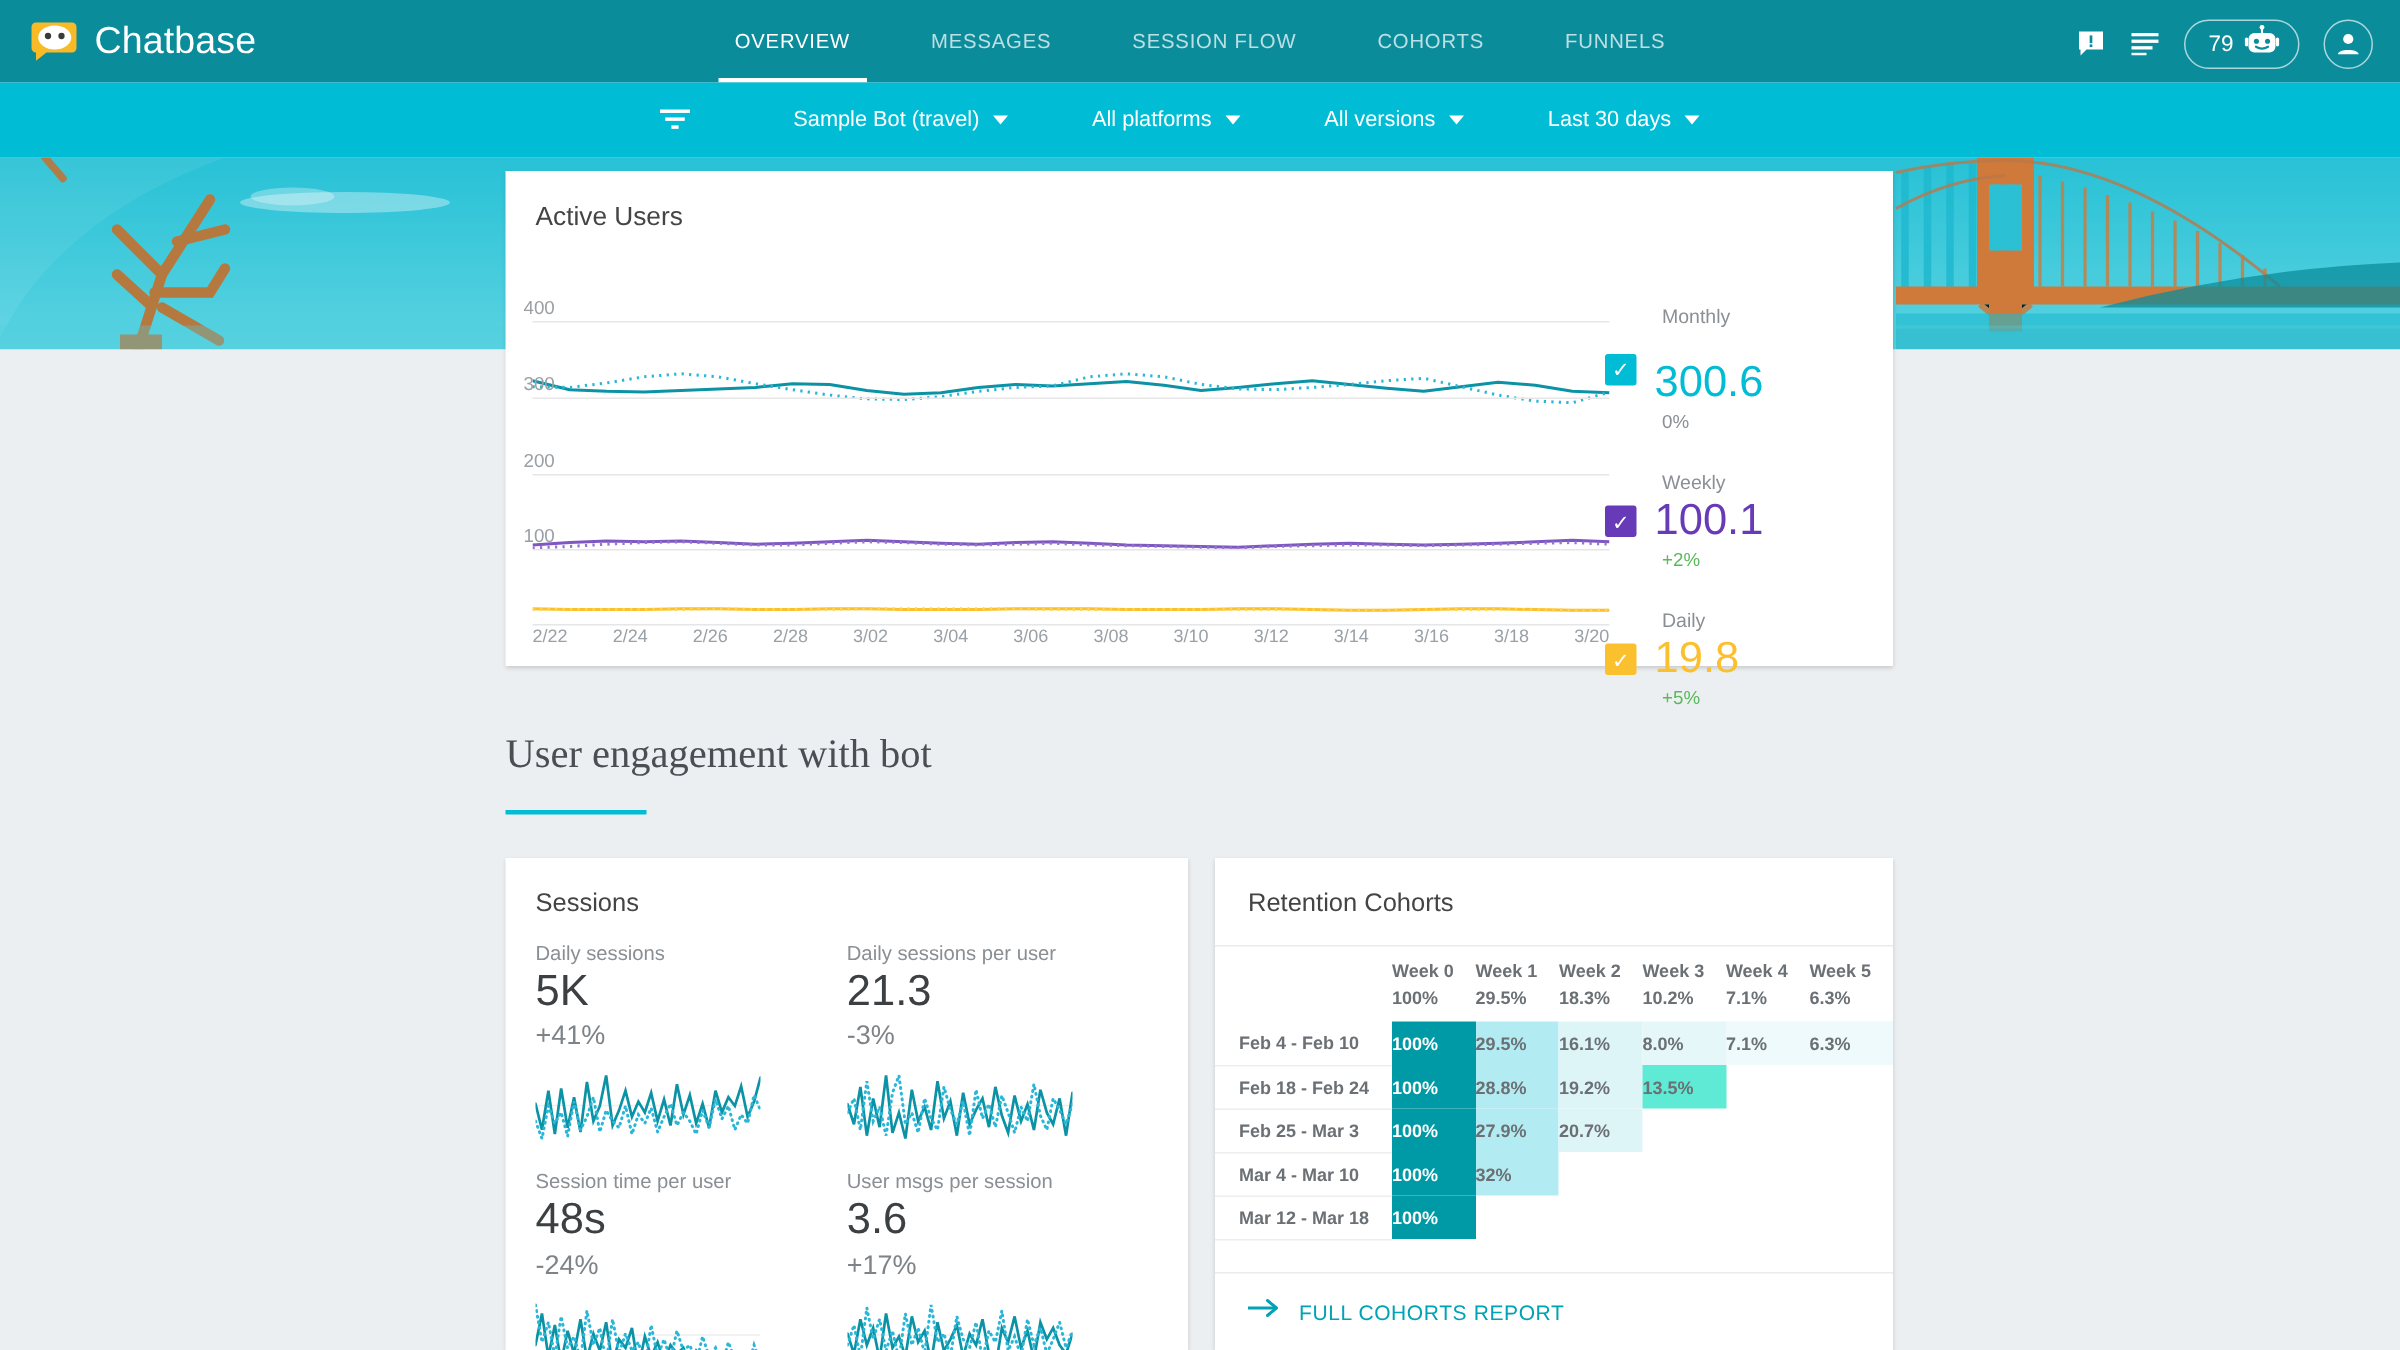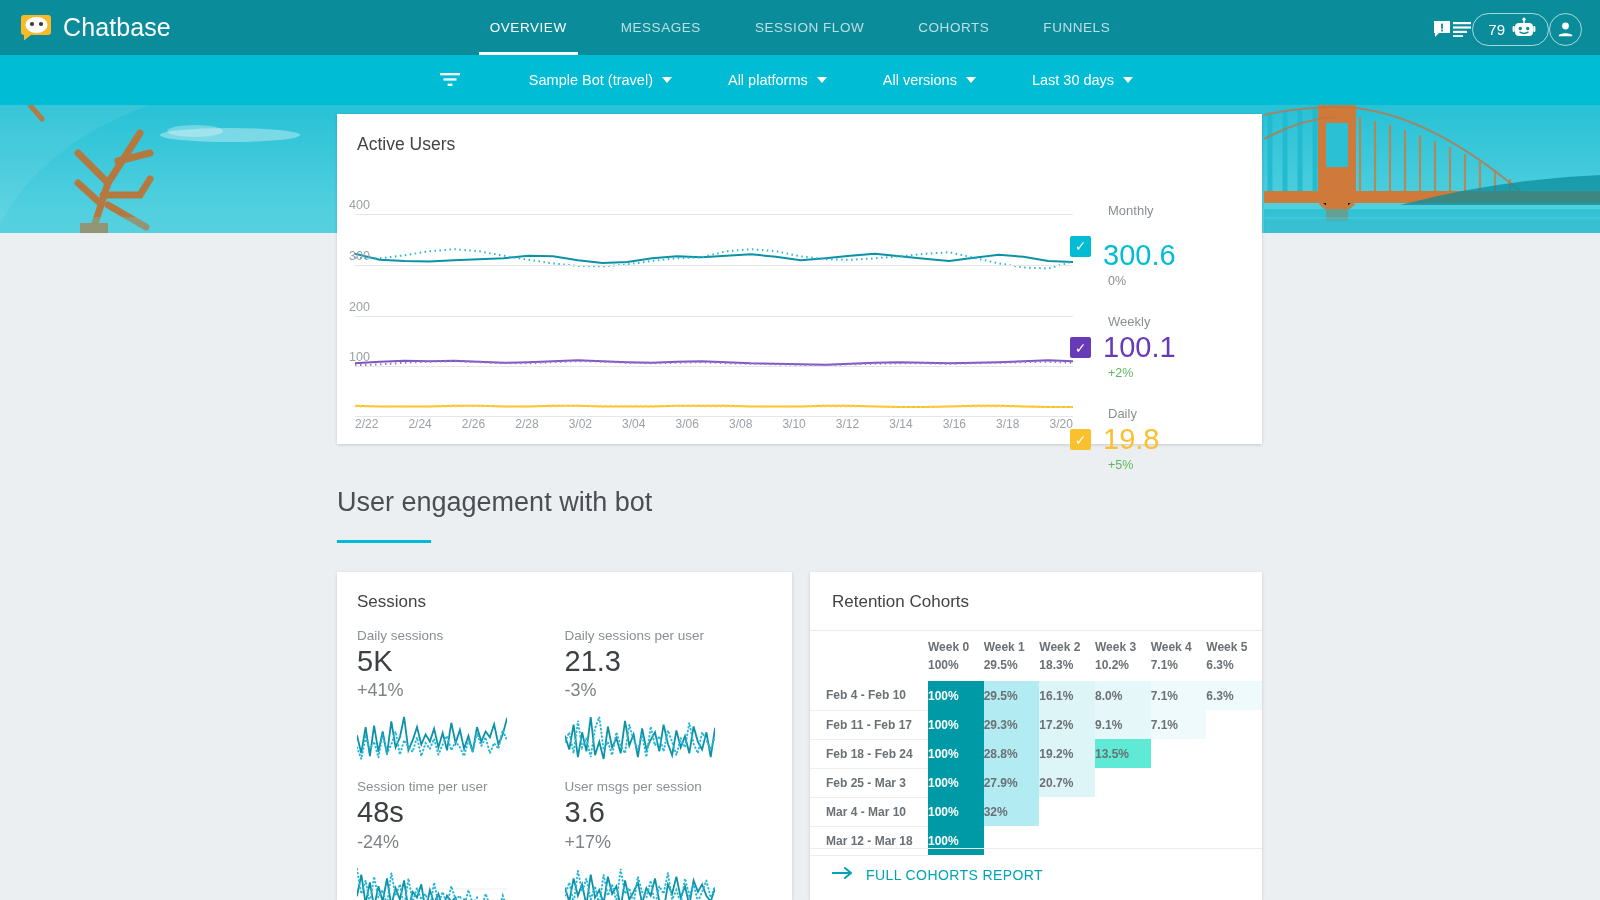--- a/index.html
+++ b/index.html
@@ -31,21 +31,21 @@
     color: rgba(255,255,255,.72); font-size: 13.5px; letter-spacing: .55px;
     position: relative; cursor: pointer; height: 55px;
   }
   .nav-tab.active { color: #fff; }
   .nav-tab.active::after {
     content: ""; position: absolute; left: 16px; right: 16px; bottom: 0;
     height: 3px; background: #fff;
   }
   .topbar-right {
     position: absolute; right: 18px; top: 0; height: 58px;
-    display: flex; align-items: center; gap: 0;
+    display: flex; align-items: center; gap: 16px;
   }
   .icon-btn { cursor: pointer; display: flex; align-items: center; justify-content: center; }
   .bot-pill {
     display: flex; align-items: center; gap: 7px;
     border: 1.5px solid rgba(255,255,255,.65); border-radius: 17px;
     height: 33px; padding: 0 12px 0 15px; color: #fff; font-size: 15px;
     cursor: pointer;
   }
   .avatar-circle {
     width: 33px; height: 33px; border-radius: 50%;
@@ -109,21 +109,21 @@
   .legend-check {
     width: 21px; height: 21px; border-radius: 2px;
     display: flex; align-items: center; justify-content: center;
     color: #fff; font-size: 14px; cursor: pointer; flex: none;
   }
   .legend-value { font-size: 29px; font-weight: 300; }
   .legend-delta { font-size: 12.5px; margin-left: 38px; margin-top: 2px; }
 
   
   .section-head {
-    position: absolute; left: 337px; top: 487px; width: 600px;
+    position: absolute; left: 337px; top: 487px; width: 600px; font-family: Liberation Serif, serif;
   }
   .section-head h2 { font-size: 27px; font-weight: 400; color: #4a4f54; }
   .section-underline { width: 94px; height: 3px; background: #00bcd4; margin-top: 22px; }
 
   
   .sessions-card {
     position: absolute; left: 337px; top: 572px; width: 455px; height: 328px;
     padding: 20px 20px 0 20px;
   }
   .card-title { font-size: 17px; color: #444; margin-bottom: 16px; }
@@ -478,29 +478,20 @@
             <tr class="cohort-row">
               <td class="ch-rowlabel">Feb 4 - Feb 10</td>
               <td class="ch-cell w0" style="background: rgb(0, 154, 166);">100%</td>
               <td class="ch-cell" style="background: rgb(178, 235, 242);">29.5%</td>
               <td class="ch-cell" style="background: rgb(222, 245, 248);">16.1%</td>
               <td class="ch-cell" style="background: rgb(230, 247, 249);">8.0%</td>
               <td class="ch-cell" style="background: rgb(238, 250, 252);">7.1%</td>
               <td class="ch-cell" style="background: rgb(238, 250, 252);">6.3%</td>
             </tr>
             <tr class="cohort-row">
-              <td class="ch-rowlabel">Feb 11 - Feb 17</td>
-              <td class="ch-cell w0" style="background: rgb(0, 154, 166);">100%</td>
-              <td class="ch-cell" style="background: rgb(178, 235, 242);">29.3%</td>
-              <td class="ch-cell" style="background: rgb(222, 245, 248);">17.2%</td>
-              <td class="ch-cell" style="background: rgb(230, 247, 249);">9.1%</td>
-              <td class="ch-cell" style="background: rgb(238, 250, 252);">7.1%</td>
-              <td class="ch-cell"></td>
-            </tr>
-            <tr class="cohort-row">
               <td class="ch-rowlabel">Feb 18 - Feb 24</td>
               <td class="ch-cell w0" style="background: rgb(0, 154, 166);">100%</td>
               <td class="ch-cell" style="background: rgb(178, 235, 242);">28.8%</td>
               <td class="ch-cell" style="background: rgb(222, 245, 248);">19.2%</td>
               <td class="ch-cell" style="background: #5eead4;">13.5%</td>
               <td class="ch-cell"></td>
               <td class="ch-cell"></td>
             </tr>
             <tr class="cohort-row">
               <td class="ch-rowlabel">Feb 25 - Mar 3</td>

